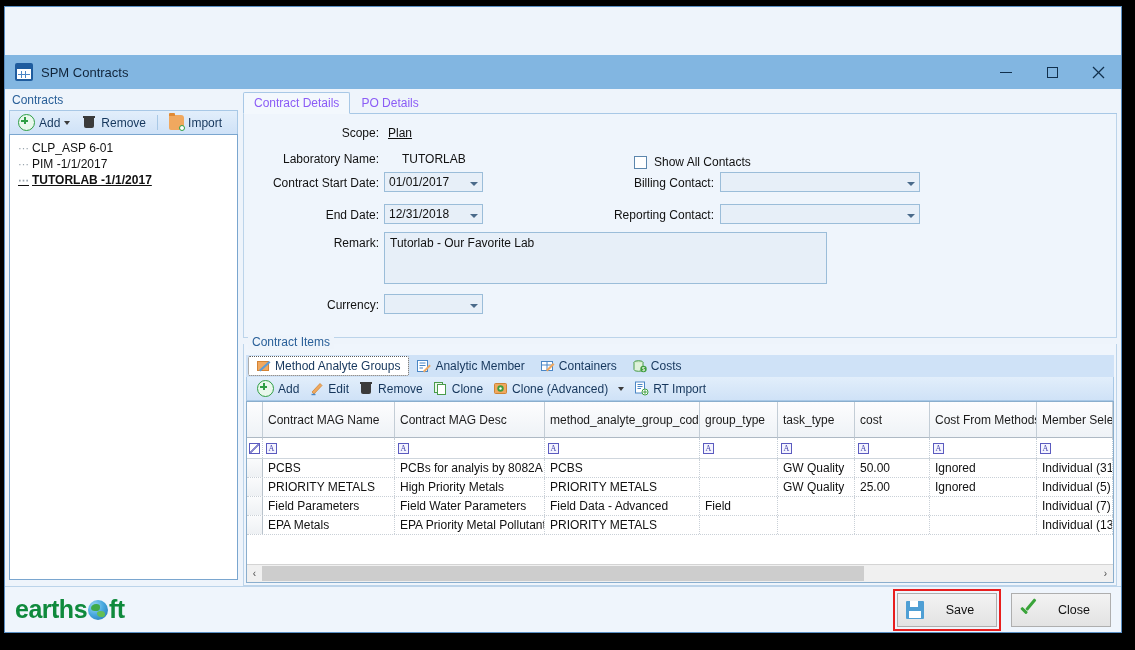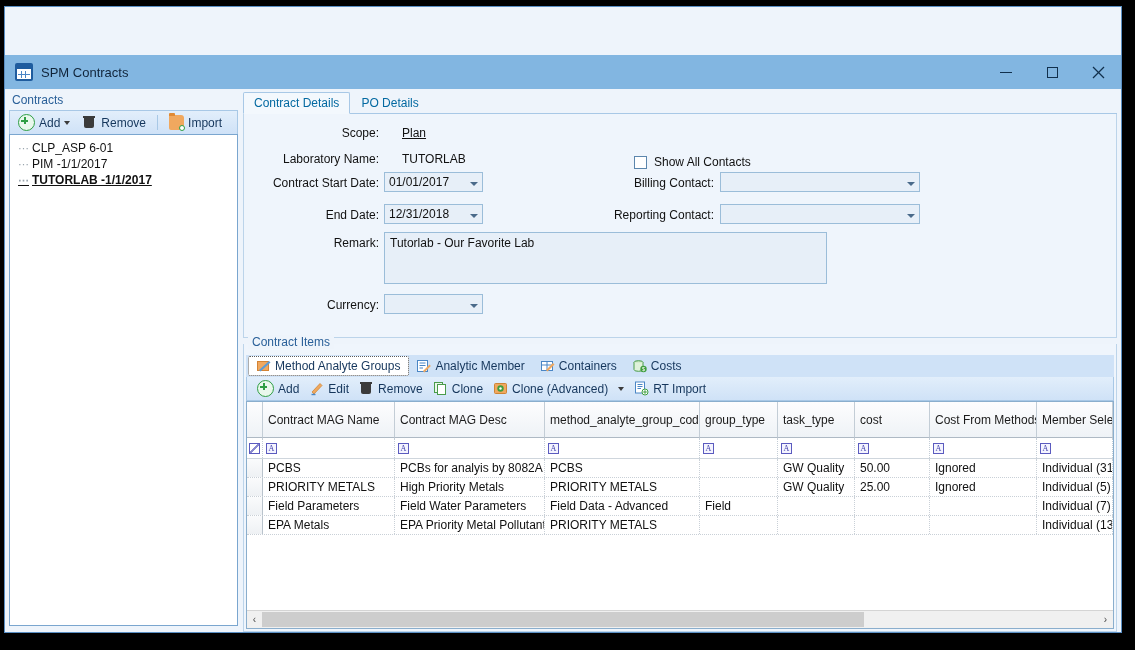--- a/index.html
+++ b/index.html
@@ -51,21 +51,21 @@
          border-top:4px solid #3b3b3b;display:inline-block;}
   .sep{width:1px;height:15px;background:#a8c8e6;margin:0 3px;}
   .tree{flex:1 1 auto;background:#fff;border:1px solid #7aa6cf;margin-bottom:6px;
         padding:5px 4px;overflow:hidden;box-sizing:border-box;}
   .tnode{display:flex;align-items:center;height:16px;font-size:12px;color:#111;padding-left:4px;}
   .tdash{width:14px;color:#9aa5ae;font-size:11px;line-height:7px;}
   .tnode.sel{font-weight:bold;text-decoration:underline;}
   
   .right{flex:1 1 auto;display:flex;flex-direction:column;min-width:0;padding:2px 4px 0 2px;box-sizing:border-box;}
   .tabs{display:flex;align-items:flex-end;height:22px;border-bottom:1px solid #a8c8e6;}
-  .tab{padding:3px 10px 3px 10px;font-size:12px;color:#0369a1;cursor:default;
+  .tab{padding:3px 10px 3px 10px;font-size:12px;color:#8b5cf6;cursor:default;
        border:1px solid transparent;border-bottom:none;}
   .tab.active{background:#f3f8fd;border:1px solid #a8c8e6;border-bottom:1px solid #f3f8fd;
               margin-bottom:-1px;border-radius:2px 2px 0 0;}
   .detail{background:#eff5fc;border:1px solid #bcd4ea;border-top:none;
           flex:0 0 auto;height:224px;position:relative;box-sizing:border-box;}
   .fr{display:flex;align-items:center;position:absolute;}
   .lbl{text-align:right;font-size:12px;color:#111;}
   .val{font-size:12px;color:#111;}
   .combo{background:#e7eff8;border:1px solid #9bbdd9;height:20px;display:flex;align-items:center;
          justify-content:space-between;padding:0 2px 0 4px;font-size:12px;color:#111;box-sizing:border-box;}
@@ -199,21 +199,21 @@
 
       <div class="tabs">
         <div class="tab active">Contract Details</div>
         <div class="tab">PO Details</div>
       </div>
 
       <div class="detail">
         <div class="fr" style="left:0;top:12px;width:135px;justify-content:flex-end;">
           <span class="lbl">Scope:</span>
         </div>
-        <span class="val" style="position:absolute;left:158px;top:12px;text-decoration:underline;">Plan</span>
+        <span class="val" style="position:absolute;left:144px;top:12px;text-decoration:underline;">Plan</span>
 
         <div class="fr" style="left:0;top:38px;width:135px;justify-content:flex-end;">
           <span class="lbl">Laboratory Name:</span>
         </div>
         <span class="val" style="position:absolute;left:158px;top:38px;">TUTORLAB</span>
 
         <div class="fr" style="left:0;top:62px;width:135px;justify-content:flex-end;">
           <span class="lbl">Contract Start Date:</span>
         </div>
         <div class="combo" style="position:absolute;left:140px;top:58px;width:99px;">
@@ -470,14 +470,37 @@
                 </span>
               <span class="hs-arrow">›</span>
             </div>
           </div>
 
         </div>
       </div>
     </div>
   </div>
 
+  <div class="footer">
+    <div class="logo">
+      <span>earths</span>
+      <span class="globe"></span>
+      <span>ft</span>
+    </div>
+    <div class="fbtns">
+      <span class="hiwrap">
+        <div class="fbtn">
+          <span class="g">
+              <span class="disk"></span>
+            </span>
+          <span class="t">Save</span>
+        </div>
+      </span>
+      <div class="fbtn">
+        <span class="g">
+            <span class="chk"></span>
+          </span>
+        <span class="t">Close</span>
+      </div>
+    </div>
+  </div>
 
 </div>
 
 </body></html>

